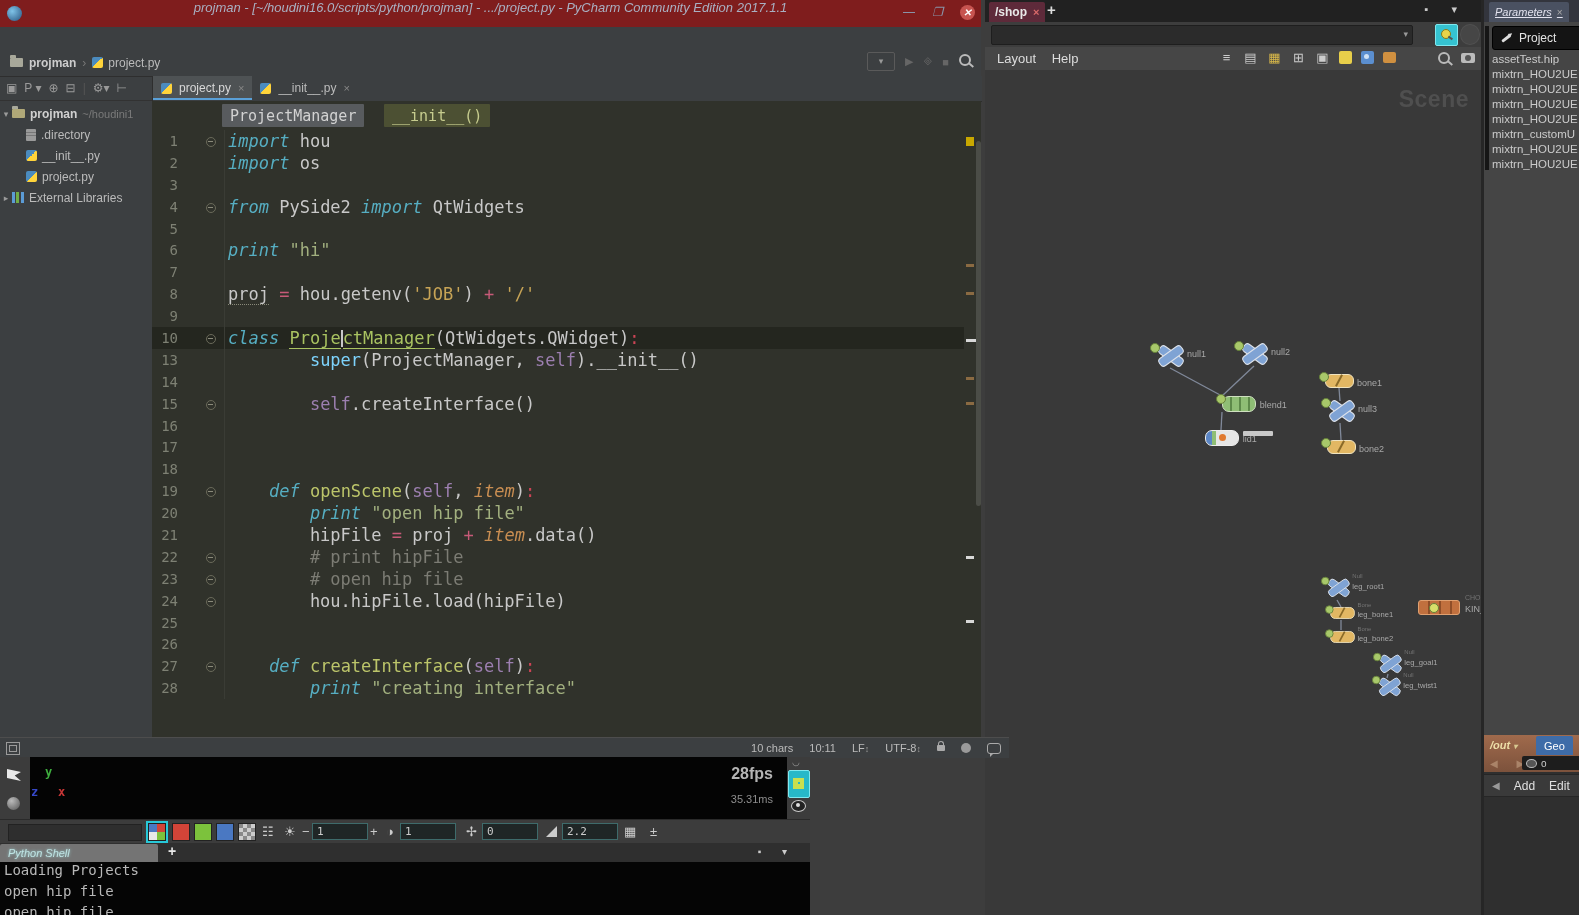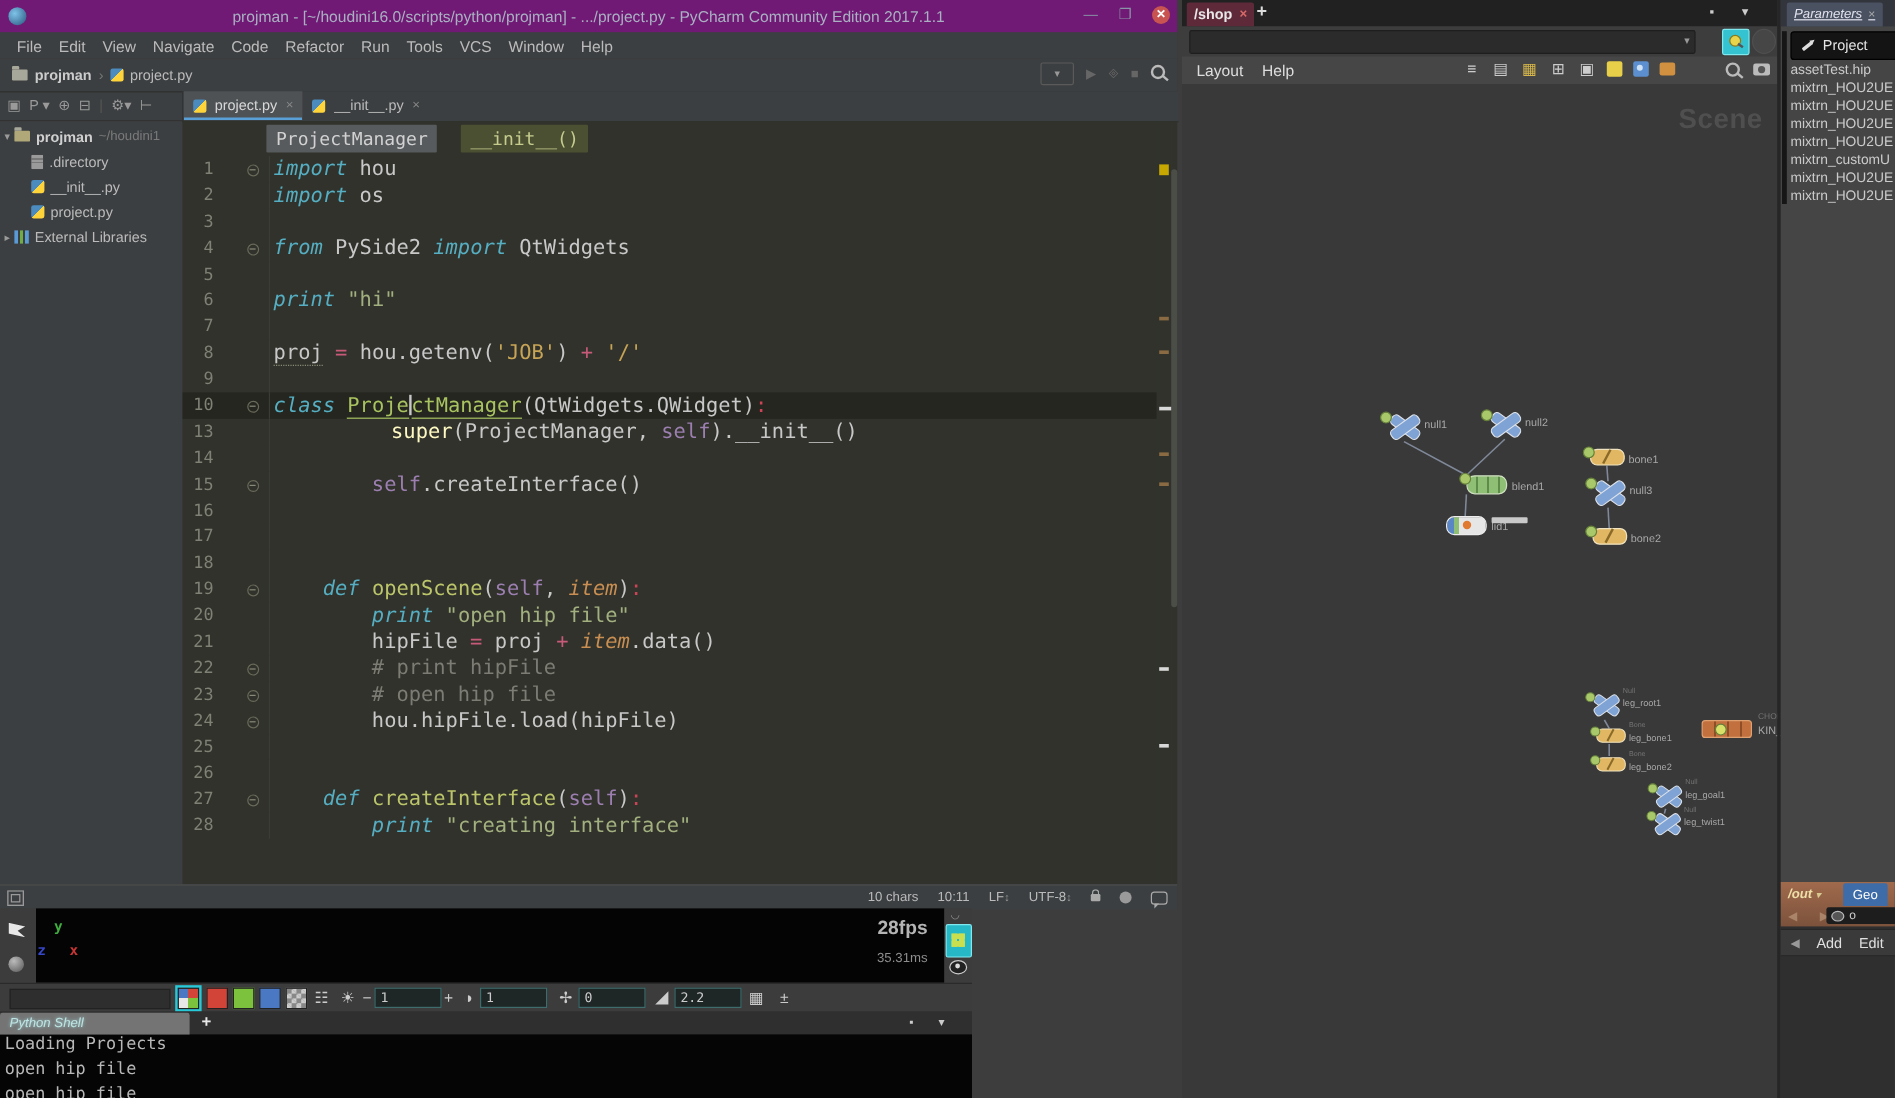--- a/index.html
+++ b/index.html
@@ -82,22 +82,22 @@
     padding:0 8px;display:flex;align-items:center;border-radius:2px 2px 0 0;}
   .ghostarrows{position:absolute;left:6px;top:23px;color:#caa98b;opacity:.55;font-size:10px;letter-spacing:8px;}
   #outfield{position:absolute;left:38px;top:21px;width:57px;height:14px;background:#1d1d1d;border-radius:2px;
     color:#ccc;font-size:10px;display:flex;align-items:center;gap:4px;padding-left:4px;}
   .ieye{width:9px;height:7px;border:1px solid #bbb;border-radius:50%;background:#555;}
   #addedit{position:absolute;left:0;top:39px;width:100%;height:21px;background:#3a3a3a;color:#e0e0e0;
     font-size:12px;display:flex;align-items:center;gap:14px;padding-left:8px;border-top:1px solid #262626;border-bottom:1px solid #262626;}
   #addedit .arr{color:#999;font-size:10px;}
   
   #pycharm{position:absolute;left:0;top:0;width:981px;height:757px;background:#3c3f41;}
-  #titlebar{position:absolute;left:0;top:0;width:100%;height:27px;background:#701a75;color:#a9b0c2;
-    font-size:13px;display:flex;align-items:center;justify-content:center;}
+  #titlebar{position:absolute;left:0;top:0;width:100%;height:27px;background:#7f1d1d;color:#a9b0c2;
+    font-size:13px;display:flex;align-items:flex-start;justify-content:center;font-style:italic;}
   #appicon{position:absolute;left:7px;top:6px;width:15px;height:15px;border-radius:50%;
     background:radial-gradient(circle at 35% 35%,#7fc3e8,#27537e);}
   .tctl{position:absolute;top:5px;color:#8a93a8;font-size:12px;}
   #closebtn{position:absolute;right:6px;top:5px;width:15px;height:15px;border-radius:50%;background:#c75450;
     color:#fff;font-size:10px;line-height:15px;text-align:center;font-weight:bold;}
   #menubar{position:absolute;left:0;top:27px;width:100%;height:22px;background:#3c3f41;color:#bbb;font-size:13px;
     display:flex;align-items:center;border-bottom:1px solid #323232;}
   .mi{margin-left:14px;}
   #navbar{position:absolute;left:0;top:49px;width:100%;height:27px;background:#3c3f41;color:#bbb;font-size:12px;
     border-bottom:1px solid #2e2e2e;display:flex;align-items:center;}
@@ -133,33 +133,33 @@
   #ctx1{left:70px;background:#585b5e;color:#d2d2d2;}
   #ctx2{left:232px;background:#4c5033;color:#c6cc8e;}
   #code{position:absolute;left:0;top:29px;width:100%;}
   .crow{height:21.9px;display:flex;align-items:center;}
   .crow.cur{background:#24261f;}
   .lnum{width:26px;text-align:right;color:#7e8174;font-family:"DejaVu Sans Mono",monospace;font-size:14px;flex:none;}
   .fcol{width:46px;flex:none;border-right:1px solid #3a3c35;height:100%;position:relative;}
   .fdot{position:absolute;left:28px;top:7px;width:8px;height:8px;border:1px solid #6a6a5a;border-radius:50%;}
   .fdot::after{content:'';position:absolute;left:1px;top:3px;width:5px;height:1px;background:#8a8a7a;}
   .ctext{padding-left:3px;font-family:"DejaVu Sans Mono",monospace;font-size:17px;white-space:pre;}
-  .kw{color:#56aec2;font-style:italic;} .bi{color:#fef9c3;margin-left:16px;} .pl{color:#c8c8c8;}
+  .kw{color:#56aec2;font-style:italic;} .bi{color:#7dd3fc;} .pl{color:#c8c8c8;}
   .ds{color:#a2b07f;} .ss{color:#c7a456;} .op{color:#c75a78;} .sf{color:#9c7fb0;}
   .pr{color:#c98e52;font-style:italic;} .fn{color:#bcc56a;}
   .cn{color:#a9c361;border-bottom:1px solid #a9c361;} .cm{color:#7c7c74;} .co{color:#cc4455;}
   .sel{color:#b08bc8;background:#3d3966;} .und{color:#c8c8c8;border-bottom:1px dotted #8a8a7a;}
   .caret{display:inline-block;width:2px;height:17px;background:#c8c8c8;vertical-align:-3px;}
   #estripe{position:absolute;left:964px;top:101px;width:12px;height:636px;background:#30322b;}
   .mark{position:absolute;left:2px;width:8px;height:3px;}
   #scrollbar{position:absolute;left:976px;top:101px;width:5px;height:636px;background:#30322b;}
   #sthumb{position:absolute;left:0px;top:40px;width:5px;height:365px;background:rgba(200,200,200,.18);border-radius:3px;}
   
   #statusbar{position:absolute;left:0;top:737px;width:981px;height:20px;background:#3c3f41;border-top:1px solid #4d4d4d;
-    color:#bbb;font-size:11px;}
+    color:#bbb;font-size:11px;padding-left:28px;}
   #sb-left{position:absolute;left:6px;top:4px;width:12px;height:11px;border:1px solid #9a9a9a;
     box-shadow:inset 0 0 0 2px #3c3f41,inset 0 0 0 3px #9a9a9a;}
   #sb-right{position:absolute;right:8px;top:0;height:20px;display:flex;align-items:center;gap:16px;}
   .updn{font-size:9px;color:#999;}
   .ilock{width:8px;height:6px;background:#aaa;border-radius:1px;position:relative;display:inline-block;}
   .ilock::before{content:'';position:absolute;left:1px;top:-4px;width:4px;height:4px;border:1.5px solid #aaa;border-bottom:none;border-radius:3px 3px 0 0;}
   .ihector{width:10px;height:10px;border-radius:50%;background:#9a9a9a;display:inline-block;}
   .ibubble{width:12px;height:9px;border:1.5px solid #aaa;border-radius:3px;position:relative;display:inline-block;}
   .ibubble::after{content:'';position:absolute;left:2px;bottom:-4px;border-top:4px solid #aaa;border-right:4px solid transparent;}
   
@@ -374,23 +374,20 @@
   </div>
 
   <div id="pycharm">
     <div id="titlebar">
       <div id="appicon"></div>
       <span>projman - [~/houdini16.0/scripts/python/projman] - .../project.py - PyCharm Community Edition 2017.1.1</span>
       <span class="tctl" style="right:66px">—</span>
       <span class="tctl" style="right:38px">❐</span>
       <div id="closebtn">✕</div>
     </div>
-    <div id="menubar">
-        <span id="menu-items"><span class="mi">File</span><span class="mi">Edit</span><span class="mi">View</span><span class="mi">Navigate</span><span class="mi">Code</span><span class="mi">Refactor</span><span class="mi">Run</span><span class="mi">Tools</span><span class="mi">VCS</span><span class="mi">Window</span><span class="mi">Help</span></span>
-      </div>
     <div id="navbar">
       <i class="ifolder"></i>
       <span style="font-weight:bold;color:#ccc">projman</span>
       <span class="crumbsep">›</span>
       <i class="pyico"></i>
       <span>project.py</span>
       <span id="run-tools">
         <span id="run-combo">▾</span>
         <span class="gicon">▶</span>
         <span class="gicon">🞜</span>

